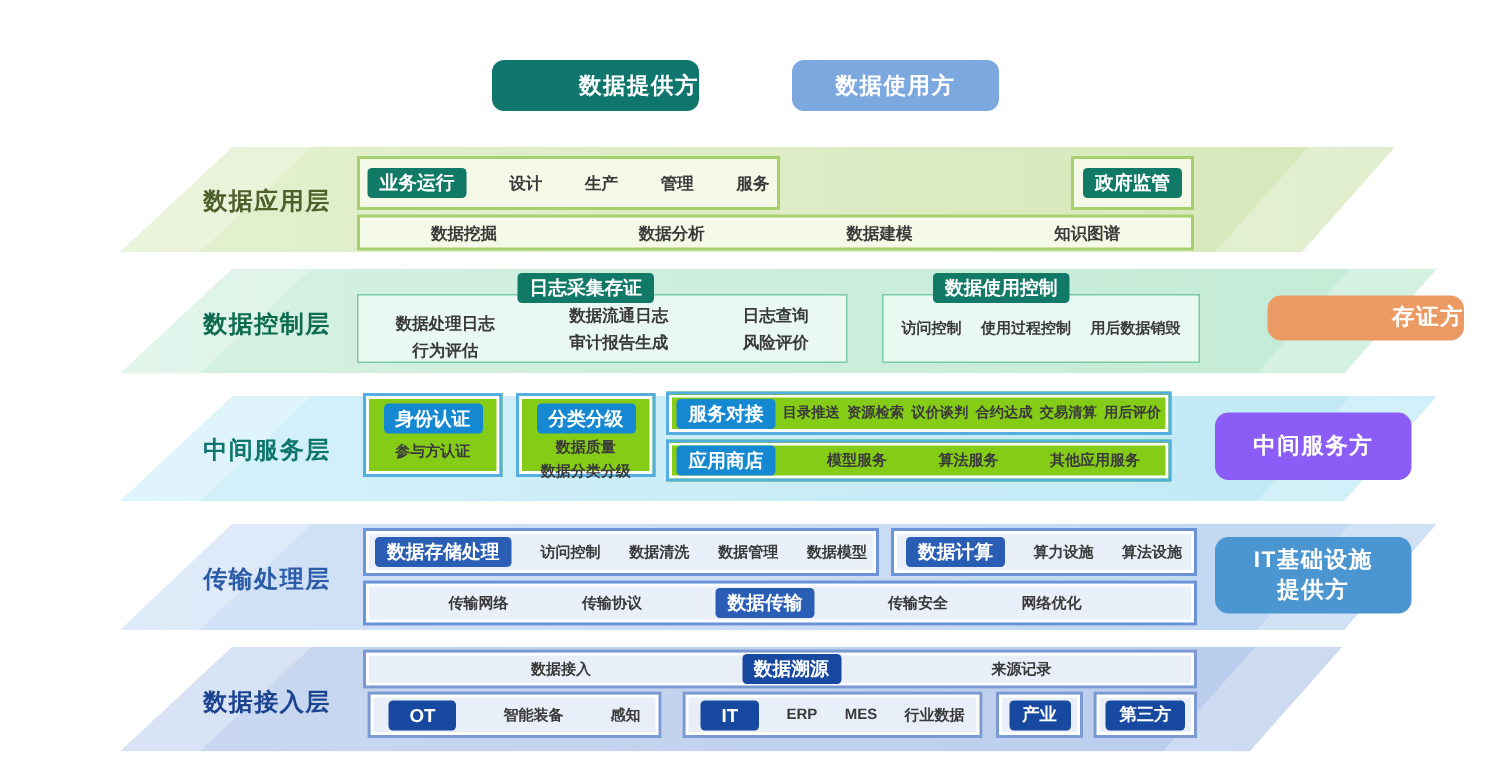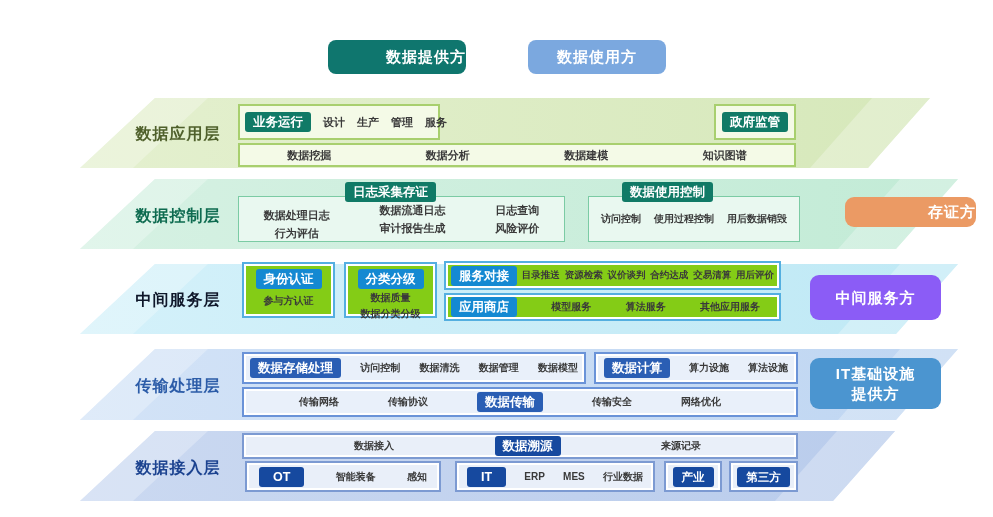--- a/index.html
+++ b/index.html
@@ -21,21 +21,21 @@
   .band .edgeR{position:absolute;right:0;top:0;width:160px;height:100%;
         clip-path:polygon(160px 0,98px 100%,40px 100%,102px 0);background:rgba(255,255,255,.28);}
   .band.l1{background:linear-gradient(to right,#E4F0CF,#D6E8BA);}
   .band.l2{background:linear-gradient(to right,#D6F1E3,#C2EBD6);}
   .band.l3{background:linear-gradient(to right,#D4F1FA,#BFE9F5);}
   .band.l4{background:linear-gradient(to right,#D3E3F7,#BFD6F2);}
   .band.l5{background:linear-gradient(to right,#CBD9F1,#B9CCEC);}
 
   
   .laylab{font-size:16px;font-weight:bold;text-align:center;letter-spacing:1px;width:120px;}
-  .laylab.c1{color:#4F602B;} .laylab.c2{color:#0E6B50;} .laylab.c3{color:#0f172a;}
+  .laylab.c1{color:#4F602B;} .laylab.c2{color:#0E6B50;} .laylab.c3{color:#0f766e;}
   .laylab.c4{color:#2C5CA8;} .laylab.c5{color:#1C4390;}
 
   
   .box{position:absolute;display:flex;align-items:center;box-sizing:border-box;}
   .bx1{background:#F4FAE7;border:2px solid #A8CF6E;}
   .bx2{background:#E9F8F0;border:1px solid #7BCBA4;}
   .bx3{background:#84cc16;border:2px solid #54AFE0;box-shadow:inset 0 0 0 2px #fff;}
   .bx4{background:#E9F0FA;border:2px solid #6A93D8;box-shadow:inset 0 0 0 2px #fff;}
   .bx5{background:#E9EFF9;border:2px solid #7C9AD2;box-shadow:inset 0 0 0 2px #fff;}
   .vbox{flex-direction:column;justify-content:flex-start;}
@@ -75,21 +75,21 @@
   <div class="abs chip blue" style="left:528px;top:40px;width:138px;height:34px;">
     <span>数据使用方</span>
   </div>
 
   <div class="band l1" style="left:80px;top:98px;width:850px;">
     <div class="edgeL"></div>
     <div class="edgeR"></div>
   </div>
   <div class="abs laylab c1" style="left:118px;top:124px;">数据应用层</div>
 
-  <div class="box bx1" style="left:238px;top:104px;width:202px;height:36px;padding:0 5px;gap:12px;justify-content:space-between;">
+  <div class="box bx1" style="left:238px;top:104px;width:282px;height:36px;padding:0 5px;gap:12px;justify-content:space-between;">
     <span class="badge bg-teal">业务运行</span>
     <span class="item">设计</span>
     <span class="item">生产</span>
     <span class="item">管理</span>
     <span class="item">服务</span>
   </div>
   <div class="box bx1" style="left:714px;top:104px;width:82px;height:36px;justify-content:center;">
     <span class="badge bg-teal">政府监管</span>
   </div>
   <div class="box bx1" style="left:238px;top:143px;width:558px;height:24px;justify-content:space-around;">

